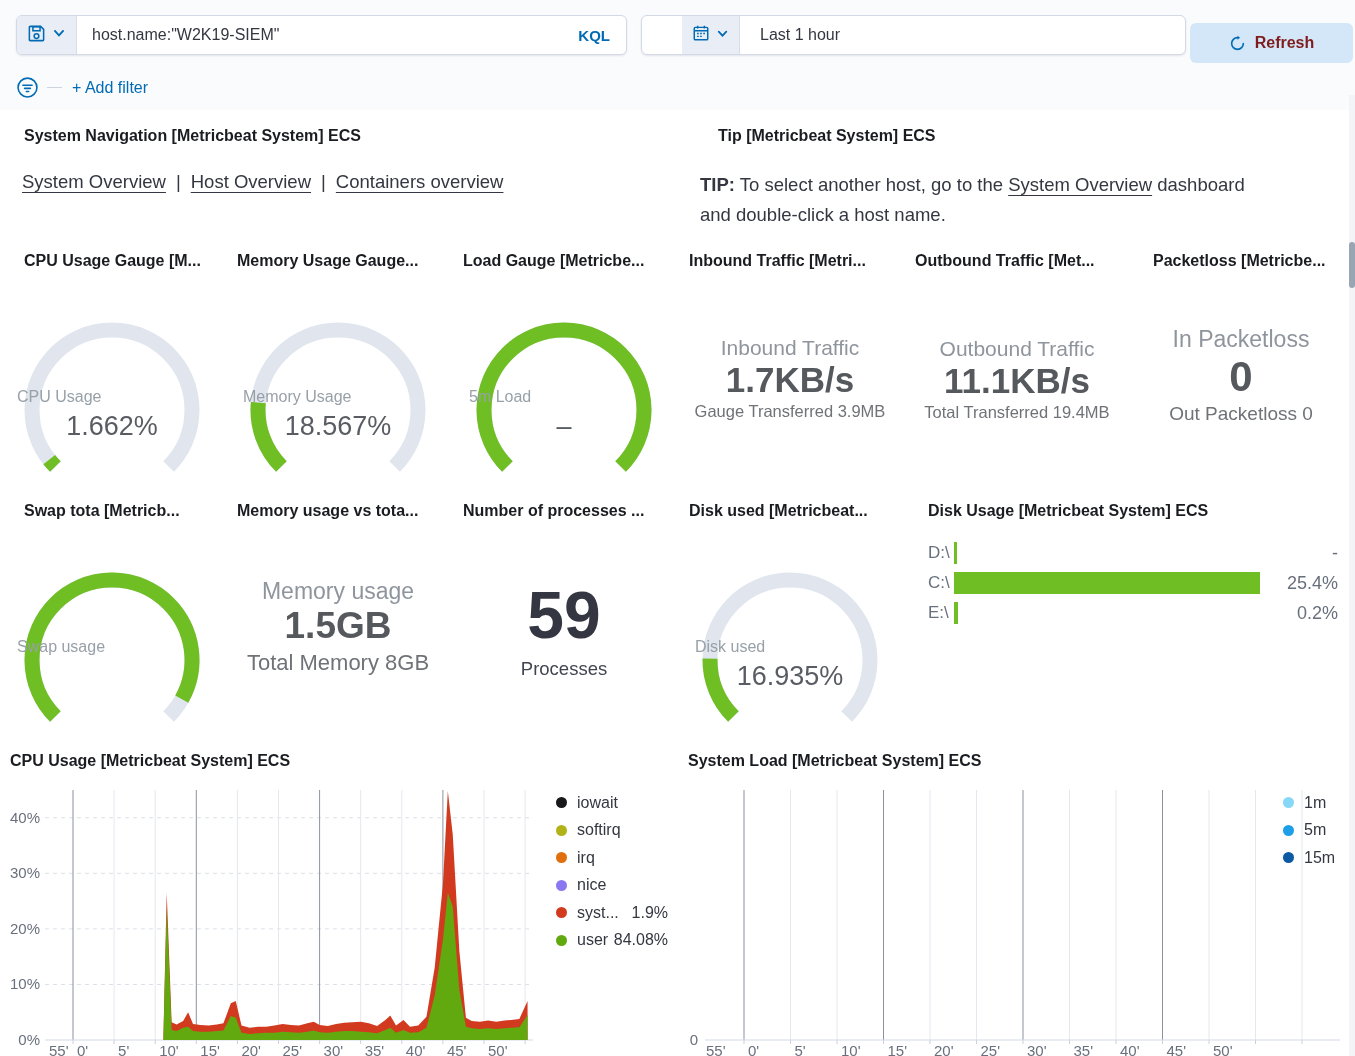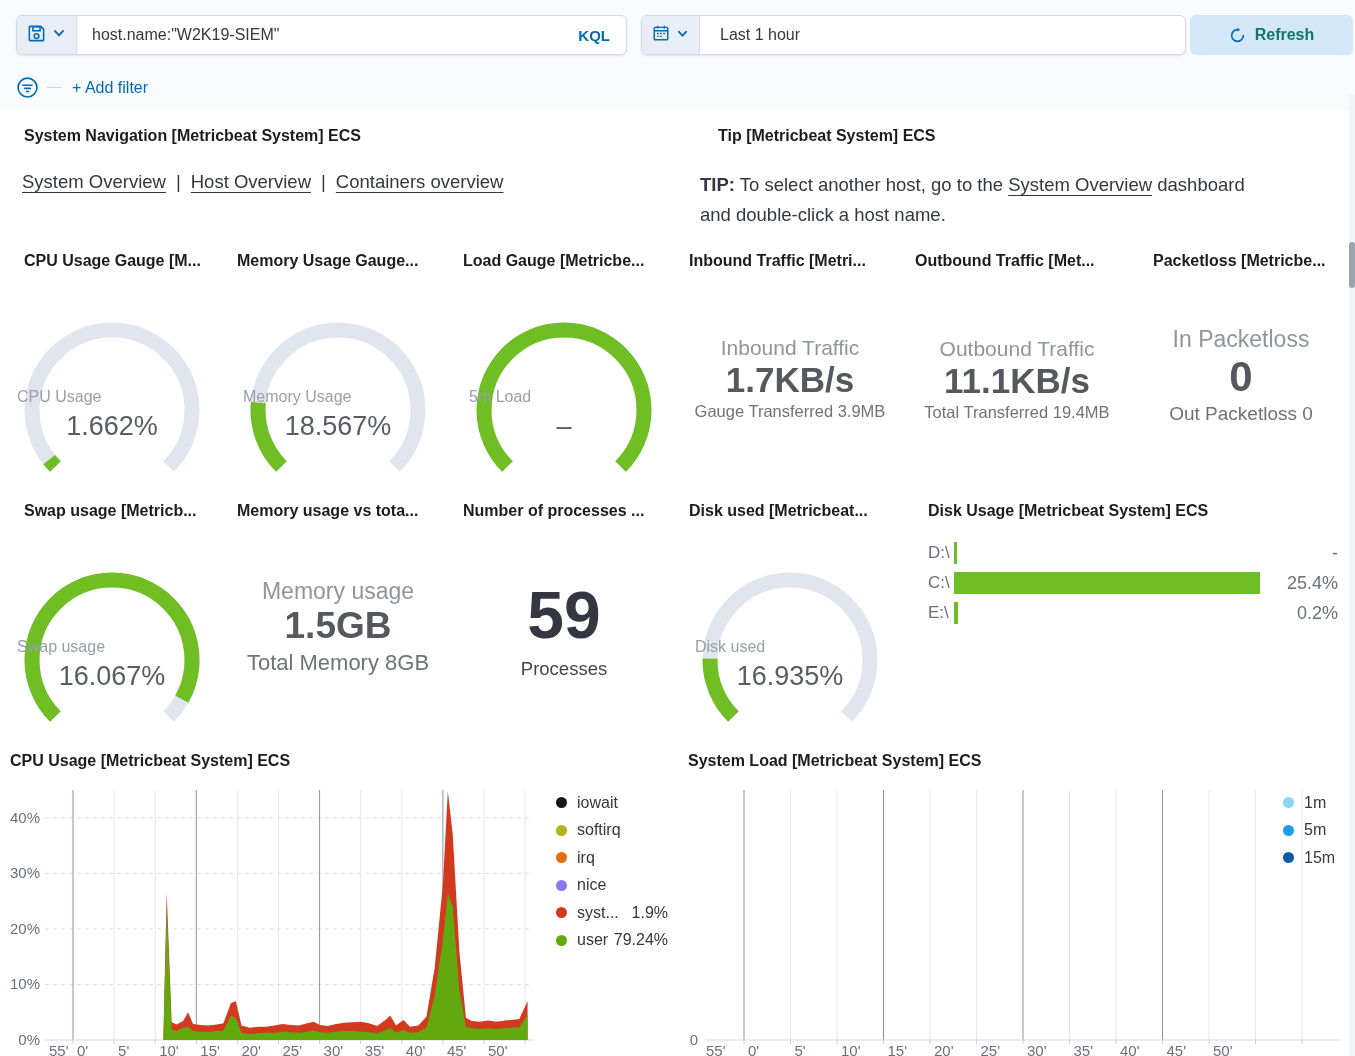--- a/index.html
+++ b/index.html
@@ -12,22 +12,22 @@
   .topbar { position:absolute; left:0; top:0; width:1355px; height:110px; background:#fafbfd; }
   .bargroup { position:absolute; top:15px; height:40px; border-radius:6px; background:#fff;
               border:1px solid #d3dae6; box-shadow:0 1px 2px rgba(152,162,179,.25);
               display:flex; align-items:stretch; overflow:hidden; }
   .prepend { background:#e9edf5; display:flex; align-items:center; gap:6px; padding:0 10px;
              border-right:1px solid rgba(17,42,86,.08); cursor:pointer; }
   .queryinput { flex:1; display:flex; align-items:center; padding:0 12px 0 15px;
                 font-size:16px; color:#343741; }
   .kql { font-size:15px; font-weight:600; color:#006BB4; padding:0 4px; cursor:pointer; }
   .timetext { flex:1; display:flex; align-items:center; padding-left:20px; font-size:16px; color:#343741; }
-  .refreshbtn { position:absolute; left:1190px; top:15px; width:163px; height:40px;
-                background:#d3e7f8; border:none; border-radius:6px; color:#0f766e;
+  .refreshbtn { position:absolute; left:1190px; top:23px; width:163px; height:40px;
+                background:#d3e7f8; border:none; border-radius:6px; color:#7f1d1d;
                 font-size:16px; font-weight:600; font-family:inherit; display:flex;
                 align-items:center; justify-content:center; gap:9px; cursor:pointer; }
   .filterrow { position:absolute; left:16px; top:76px; display:flex; align-items:center; }
   .filterdash { width:15px; height:0; border-top:1px solid #cdd3df; margin:0 10px 0 8px; }
   .addfilter { font-size:16px; font-weight:500; color:#006BB4; cursor:pointer; }
 
   
   .ptitle { position:absolute; font-size:16px; font-weight:700; color:#1a1c21; white-space:nowrap; cursor:pointer; }
   .navlinks { position:absolute; left:22px; top:171px; font-size:18.5px; color:#343741; }
   .navlinks a { color:#343741; text-decoration:underline; text-underline-offset:4px; cursor:pointer; }
@@ -101,21 +101,21 @@
       </span>
     </div>
     <div class="queryinput">
       <span>host.name:"W2K19-SIEM"</span>
     </div>
     <div style="display:flex;align-items:center;padding-right:12px;">
       <span class="kql">KQL</span>
     </div>
   </div>
 
-  <div class="bargroup" style="left:641px; width:545px;">
+  <div class="bargroup" style="left:641px; width:545px;padding-left:40px;">
     <div class="prepend">
       <span>
         <svg width="18" height="18" viewBox="0 0 16 16" fill="none" stroke="#006BB4" stroke-width="1.3">
           <rect x="2" y="3" width="12" height="11" rx="1"></rect>
           <line x1="5" y1="1.5" x2="5" y2="4"></line>
           <line x1="11" y1="1.5" x2="11" y2="4"></line>
           <line x1="2" y1="6" x2="14" y2="6"></line>
           <line x1="4.5" y1="8.5" x2="6" y2="8.5"></line>
             <line x1="7.2" y1="8.5" x2="8.7" y2="8.5"></line>
             <line x1="10" y1="8.5" x2="11.5" y2="8.5"></line>
@@ -211,33 +211,32 @@
   <div class="mlabel">Outbound Traffic</div>
   <div class="mvalue">11.1KB/s</div>
   <div class="msub">Total Transferred 19.4MB</div>
 </div>
 <div class="metric big" style="left:1128px; top:326px; width:226px;">
   <div class="mlabel">In Packetloss</div>
   <div class="mvalue">0</div>
   <div class="msub">Out Packetloss 0</div>
 </div>
 
-<div class="ptitle" style="left:24px;  top:502px;">Swap usage [Metricb...</div>
+<div class="ptitle" style="left:24px;  top:502px;">Swap tota [Metricb...</div>
 <div class="ptitle" style="left:237px; top:502px;">Memory usage vs tota...</div>
 <div class="ptitle" style="left:463px; top:502px;">Number of processes ...</div>
 <div class="ptitle" style="left:689px; top:502px;">Disk used [Metricbeat...</div>
 <div class="ptitle" style="left:928px; top:502px;">Disk Usage [Metricbeat System] ECS</div>
 
 <div class="gauge" style="left:17px; top:565px;">
   <svg width="190" height="162" viewBox="0 0 190 162">
     <path d="M 38.43 151.57 A 80 80 0 1 1 151.57 151.57" fill="none" stroke="#e0e5ee" stroke-width="15"></path>
     <path id="gfill-swap" d="M 38.43 151.57 A 80 80 0 1 1 151.57 151.57" fill="none" stroke="#6fbe23" stroke-width="15" stroke-dasharray="354.37059999999997 376.99"></path>
   </svg>
   <div class="glabel">Swap usage</div>
-  <div class="gvalue">16.067%</div>
 </div>
 <div class="gauge" style="left:695px; top:565px;">
   <svg width="190" height="162" viewBox="0 0 190 162">
     <path d="M 38.43 151.57 A 80 80 0 1 1 151.57 151.57" fill="none" stroke="#e0e5ee" stroke-width="15"></path>
     <path id="gfill-disk" d="M 38.43 151.57 A 80 80 0 1 1 151.57 151.57" fill="none" stroke="#6fbe23" stroke-width="15" stroke-dasharray="64.0883 376.99"></path>
   </svg>
   <div class="glabel">Disk used</div>
   <div class="gvalue">16.935%</div>
 </div>
 
@@ -346,21 +345,21 @@
       <span class="leglabel">nice</span>
     </div>
     <div class="legitem">
       <span class="legdot" style="background: rgb(210, 58, 32);"></span>
       <span class="leglabel">syst...</span>
       <span class="legval">1.9%</span>
     </div>
     <div class="legitem">
       <span class="legdot" style="background: rgb(97, 169, 14);"></span>
       <span class="leglabel">user</span>
-      <span class="legval">79.24%</span>
+      <span class="legval">84.08%</span>
     </div>
   </div>
 
 <svg id="loadChart" class="abs" style="left:688px; top:778px;" width="667" height="278">
     <text x="10" y="267" font-size="15" fill="#69707D" text-anchor="end">0</text>
     <line x1="56" y1="12" x2="56" y2="262" stroke="#8b939f" stroke-width="1"></line>
     <line x1="56" y1="262" x2="56" y2="266" stroke="#c9cfda" stroke-width="1"></line>
     <line x1="102.5" y1="12" x2="102.5" y2="262" stroke="#e4e7ed" stroke-width="1"></line>
     <line x1="102.5" y1="262" x2="102.5" y2="266" stroke="#c9cfda" stroke-width="1"></line>
     <line x1="149" y1="12" x2="149" y2="262" stroke="#e4e7ed" stroke-width="1"></line>

